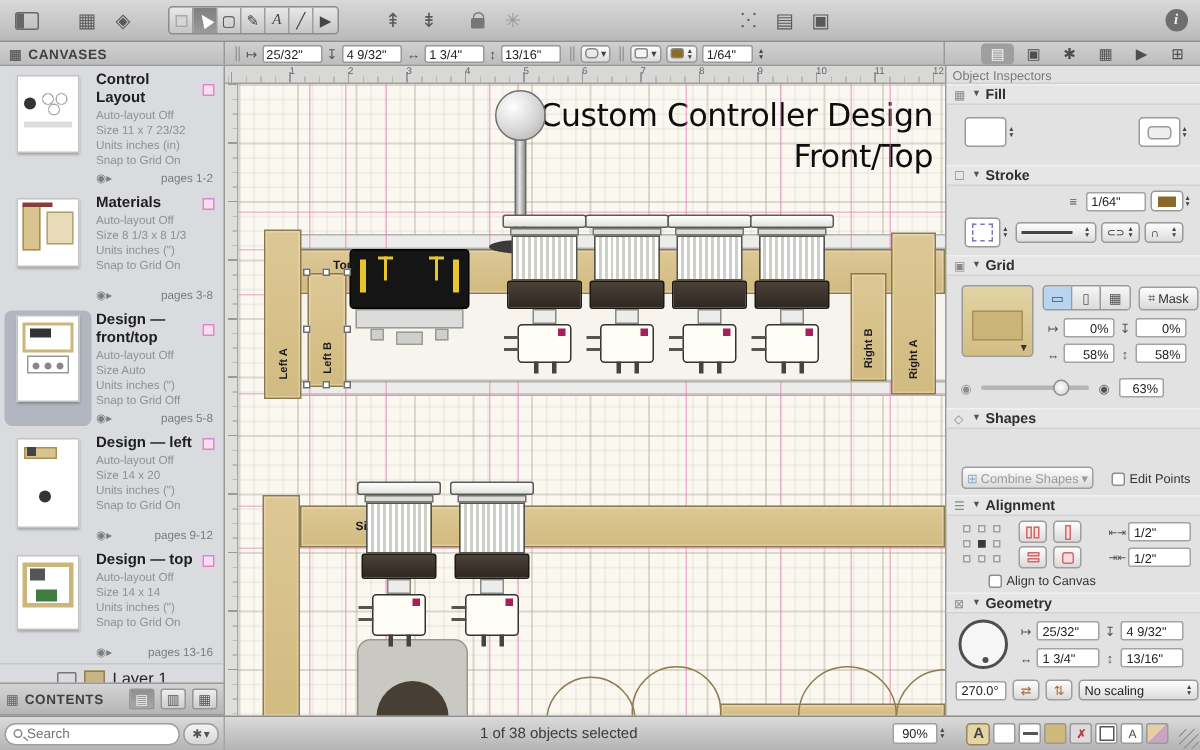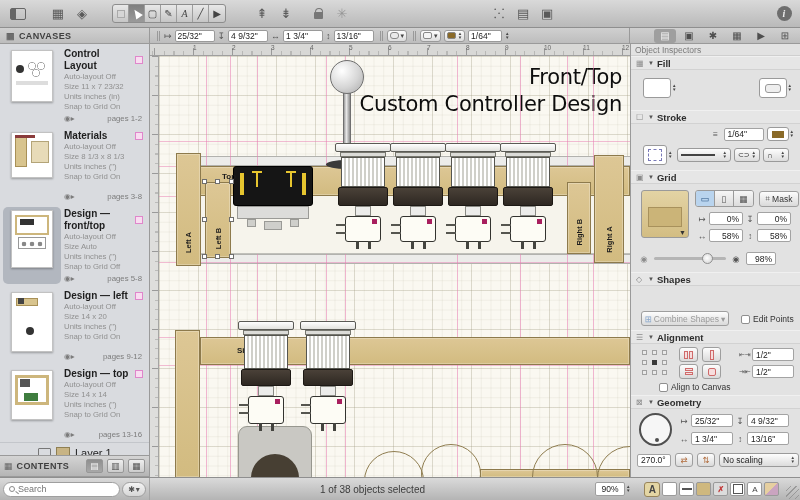--- a/index.html
+++ b/index.html
@@ -468,22 +468,22 @@
         <span style="left: 316px;">8</span>
         <span style="left: 355px;">9</span>
         <span style="left: 394px;">10</span>
         <span style="left: 433px;">11</span>
         <span style="left: 472px;">12</span>
       </div>
     <div class="vruler"></div>
     <div class="draw" id="draw">
 
       <div class="title-block">
+        <div>Custom Controller Design</div>
         <div>Front/Top</div>
-        <div>Custom Controller Design</div>
       </div>
 
       <div class="strip" style="left:31px;top:100px;width:440px;height:10px"></div>
       <div class="wood" style="position:absolute;left:31px;top:110px;width:440px;height:30px;z-index:2"></div>
       <div class="band" style="left:31px;top:140px;width:440px;height:58px;z-index:1"></div>
       <div class="strip" style="left:31px;top:198px;width:440px;height:10px"></div>
 
       <div class="post wood" style="left:17px;top:97px;width:25px;height:113px;z-index:9">
         <span class="vlabel">Left A</span>
       </div>
@@ -752,21 +752,21 @@
           <span class="ifield" style="width:34px;justify-content:flex-end">58%</span>
           <span class="gic">↕</span>
           <span class="ifield" style="width:34px;justify-content:flex-end">58%</span>
         </div>
         <div class="row" style="position:absolute;left:8px;top:68px;gap:5px;width:154px">
           <span class="gic" style="opacity:.6">◉</span>
           <span class="slider">
               <span class="knob" style="left:48px"></span>
             </span>
           <span class="gic">◉</span>
-          <span class="ifield" style="width:30px;justify-content:flex-end">98%</span>
+          <span class="ifield" style="width:30px;justify-content:flex-end">63%</span>
         </div>
       </div>
     </div>
 
     <div>
       <div class="ihead">
         <span class="ic">◇</span>
         <span class="disc">▼</span>
         <span class="t">Shapes</span>
       </div>

